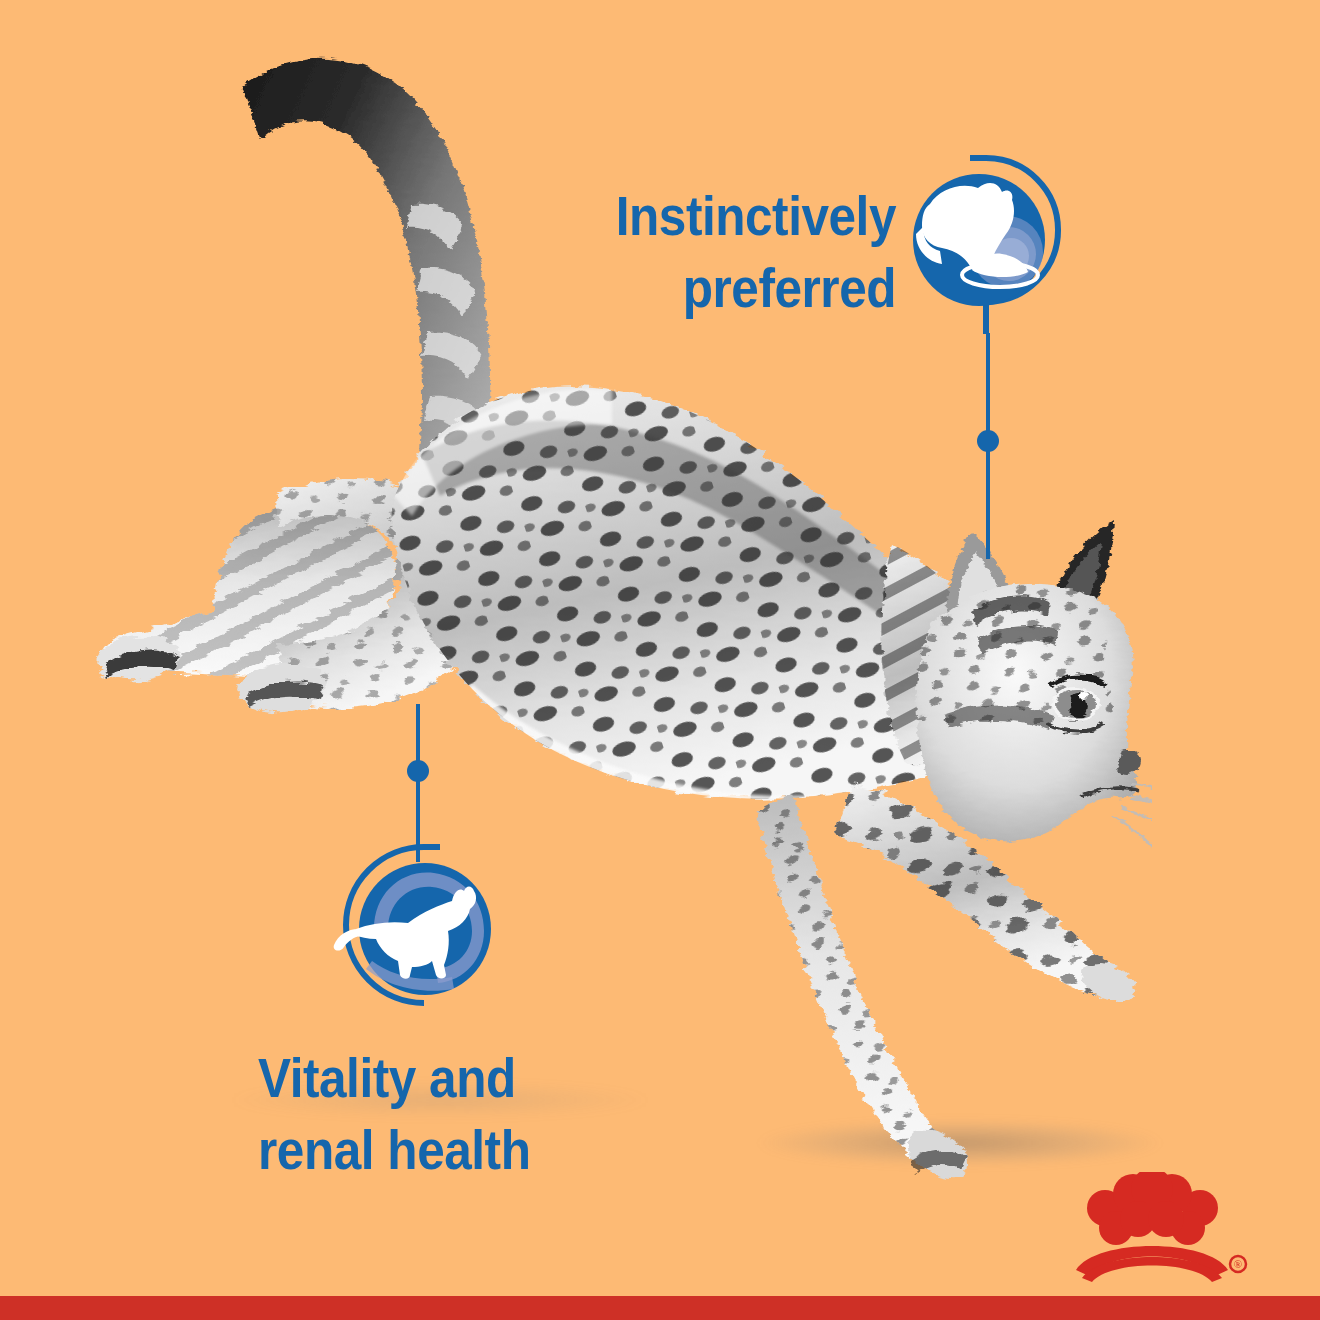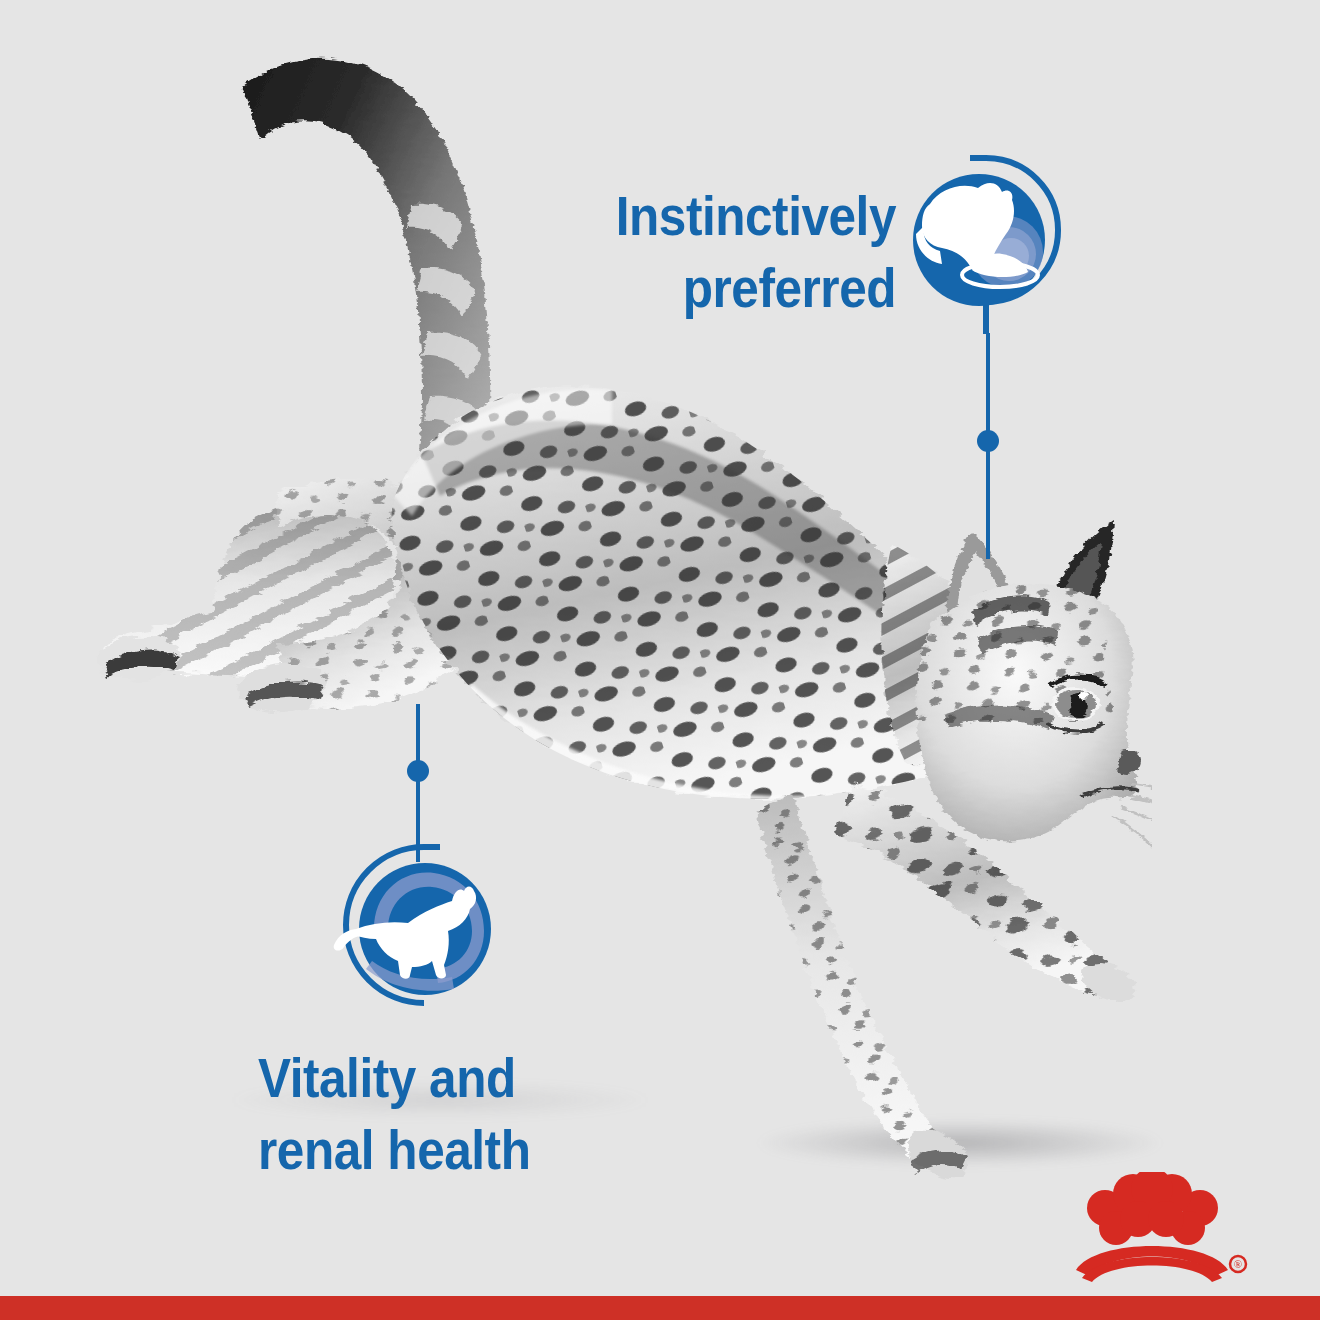--- a/index.html
+++ b/index.html
@@ -1,17 +1,17 @@
 <!DOCTYPE html>
 <html><head>
 <meta charset="utf-8">
 <style>
   html,body{margin:0;padding:0;background:#fff;}
   body{width:1320px;height:1320px;overflow:hidden;font-family:"Liberation Sans",sans-serif;}
-  #stage{position:relative;width:1320px;height:1320px;background:#e5e5e5;overflow:hidden;}
+  #stage{position:relative;width:1320px;height:1320px;background:#fdba74;overflow:hidden;}
 
   
   .callout-text{
     position:absolute;
     color:#1566ac;
     font-family:"Liberation Sans",sans-serif;
     font-weight:700;
     font-size:55px;
     line-height:1.30;
     letter-spacing:-0.5px;

